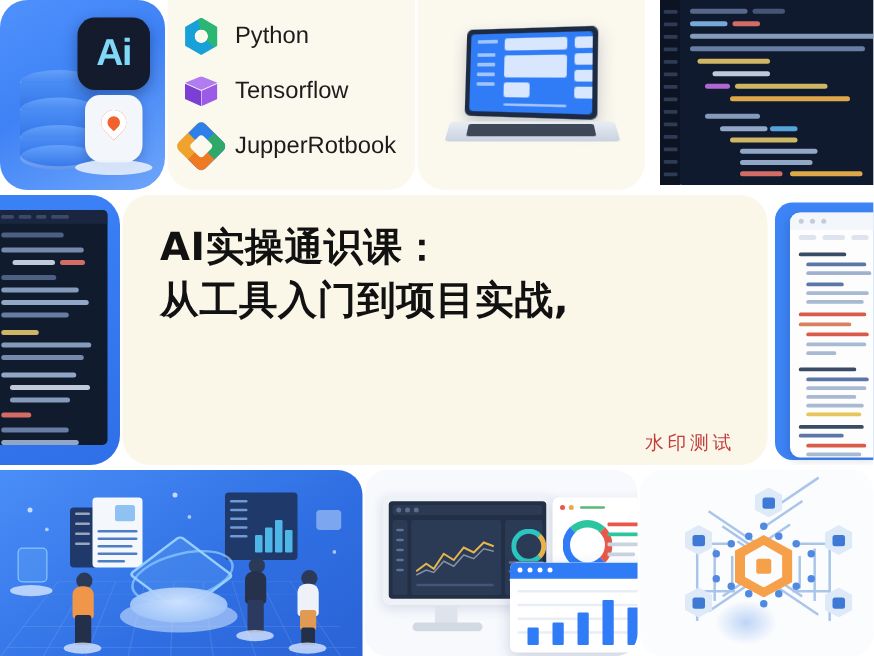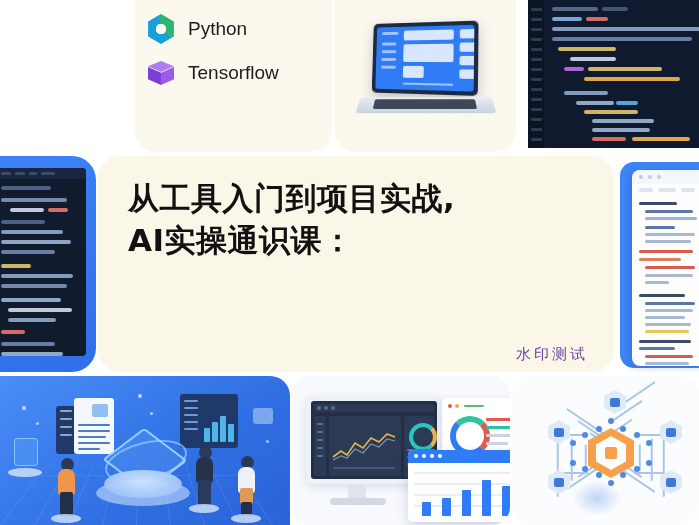--- a/index.html
+++ b/index.html
@@ -93,21 +93,21 @@
      background:linear-gradient(160deg,#3c82f7,#2f6fe8);border-radius:0 24px 24px 0;}
   .ml-editor{position:absolute;left:-4px;top:12px;right:10px;bottom:16px;background:#111b2e;border-radius:4px;overflow:hidden;}
   .ml-editor .tb{position:absolute;left:0;right:0;top:0;height:11px;background:#1a2640;}
   .ml-editor .tb i{position:absolute;top:4px;height:3px;background:#3b4a68;border-radius:1px;}
 
   
   #tile-title{left:98px;top:156px;width:516px;height:216px;background:#faf6e8;border-radius:22px;}
   .title-wrap{position:absolute;left:30px;top:22px;right:18px;}
   .title-line{font-size:31px;line-height:1.34;font-weight:700;color:#111111;letter-spacing:.5px;
      font-family:"DejaVu Sans","Liberation Sans",sans-serif;}
-  .watermark{position:absolute;right:26px;bottom:8px;font-size:15px;color:#4c1d95;letter-spacing:3px;
+  .watermark{position:absolute;right:26px;bottom:8px;font-size:15px;color:#b91c1c;letter-spacing:3px;
      font-family:"DejaVu Serif","Liberation Serif",serif;opacity:.85;}
 
   
   #tile-doc{left:616px;top:156px;width:83px;height:216px;background:#ffffff;}
   .doc-blue{position:absolute;left:4px;top:6px;width:79px;height:206px;background:#3d85f7;border-radius:14px 0 0 14px;}
   .doc-card{position:absolute;left:16px;top:14px;width:70px;height:196px;background:#fdfdfd;border-radius:8px 0 0 8px;
      box-shadow:-2px 2px 8px rgba(20,40,90,.18);overflow:hidden;}
   .doc-head{position:absolute;left:0;right:0;top:0;height:14px;background:#f3f6fb;}
   .dot{position:absolute;top:5px;width:4px;height:4px;border-radius:50%;background:#c3ccda;}
   .doc-tab{position:absolute;top:18px;height:4px;border-radius:2px;background:#dde4ef;}
@@ -170,37 +170,68 @@
   .nd{position:absolute;width:6px;height:6px;border-radius:50%;background:#4f8ae0;}
   .edge{position:absolute;background:#a9c6ea;height:1.5px;transform-origin:left center;}
   .glow{position:absolute;left:60px;top:104px;width:50px;height:36px;border-radius:50%;
      background:radial-gradient(ellipse,rgba(140,180,240,.55),rgba(255,255,255,0) 70%);}
 </style>
 </head>
 <body>
 
 <div class="poster">
 
+  <div class="panel r-lg" id="tile-ai">
+    <div class="wire" style="left:74px;top:46px;width:2px;height:36px;"></div>
+    <div class="wire" style="left:70px;top:100px;width:16px;height:2px;"></div>
+
+    <div class="db">
+      <div class="ring" style="top:0;"></div>
+      <div class="body" style="top:10px;height:22px;"></div>
+      <div class="ring" style="top:22px;"></div>
+      <div class="body" style="top:32px;height:22px;"></div>
+      <div class="ring" style="top:44px;"></div>
+      <div class="body" style="top:54px;height:16px;"></div>
+      <div class="ring" style="top:60px;"></div>
+    </div>
+
+    <div class="ai-badge">
+      <span>Ai</span>
+    </div>
+
+    <div class="pin"></div>
+    <div class="pin-base"></div>
+  </div>
 
   <div class="panel" id="tile-logos">
 
     <div class="logo-row" style="top:58px;">
       <span class="logo-mark m-tf">
         <span class="top"></span>
           <span class="lf"></span>
           <span class="rt"></span>
       </span>
       <span class="logo-text">Tensorflow</span>
     </div>
 
     <div class="logo-row" style="top:14px;">
       <span class="logo-mark m-python"></span>
       <span class="logo-text">Python</span>
     </div>
 
+    <div class="logo-row" style="top:102px;">
+      <span class="logo-mark m-jp">
+        <span class="q1"></span>
+          <span class="q2"></span>
+          <span class="q3"></span>
+          <span class="q4"></span>
+        <span class="hole"></span>
+      </span>
+      <span class="logo-text">JupperRotbook</span>
+    </div>
   </div>
 
   <div class="panel" id="tile-laptop">
     <div class="lap-screen">
       <div class="lap-inner">
         <div class="bar" style="left:6px;top:5px;width:18px;height:3px;"></div>
         <div class="card" style="left:30px;top:4px;width:52px;height:10px;"></div>
         <div class="card" style="left:30px;top:18px;width:52px;height:18px;"></div>
         <div class="card" style="left:30px;top:40px;width:22px;height:12px;"></div>
         <div class="bar" style="left:6px;top:16px;width:16px;height:3px;"></div>
@@ -282,22 +313,22 @@
       <span class="cl" style="left:12px;top:150px;width:48px;background:#8fa6c8"></span>
       <span class="cl" style="left:5px;top:162px;width:24px;background:#e4736a"></span>
       <span class="cl" style="left:5px;top:174px;width:54px;background:#6f86ae"></span>
       <span class="cl" style="left:5px;top:184px;width:62px;background:#9db3d4"></span>
 
     </div>
   </div>
 
   <div class="panel" id="tile-title">
     <div class="title-wrap">
+      <div class="title-line">AI实操通识课：</div>
       <div class="title-line">从工具入门到项目实战,</div>
-      <div class="title-line">AI实操通识课：</div>
     </div>
     <div class="watermark">水印测试</div>
   </div>
 
   <div class="panel" id="tile-doc">
     <div class="doc-blue"></div>
     <div class="doc-card">
       <div class="doc-head">
         <span class="dot" style="left:7px"></span>
         <span class="dot" style="left:16px"></span>

